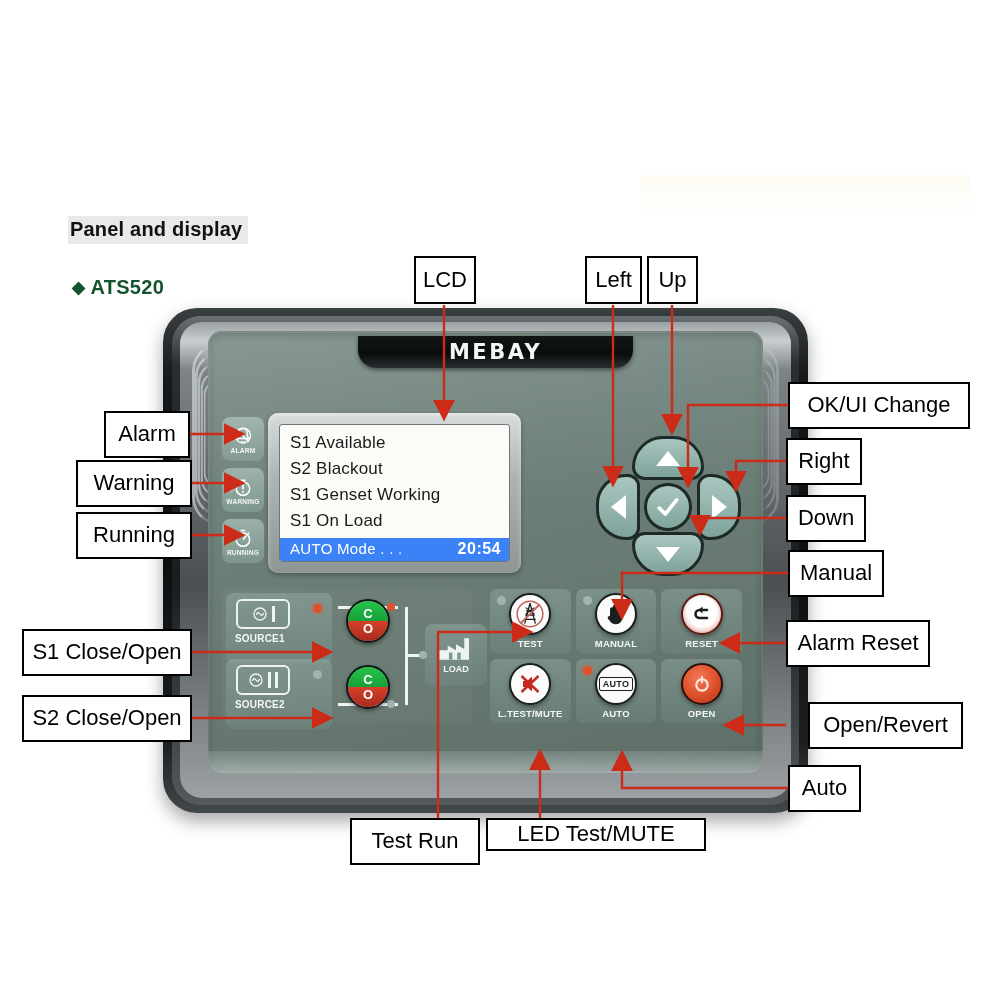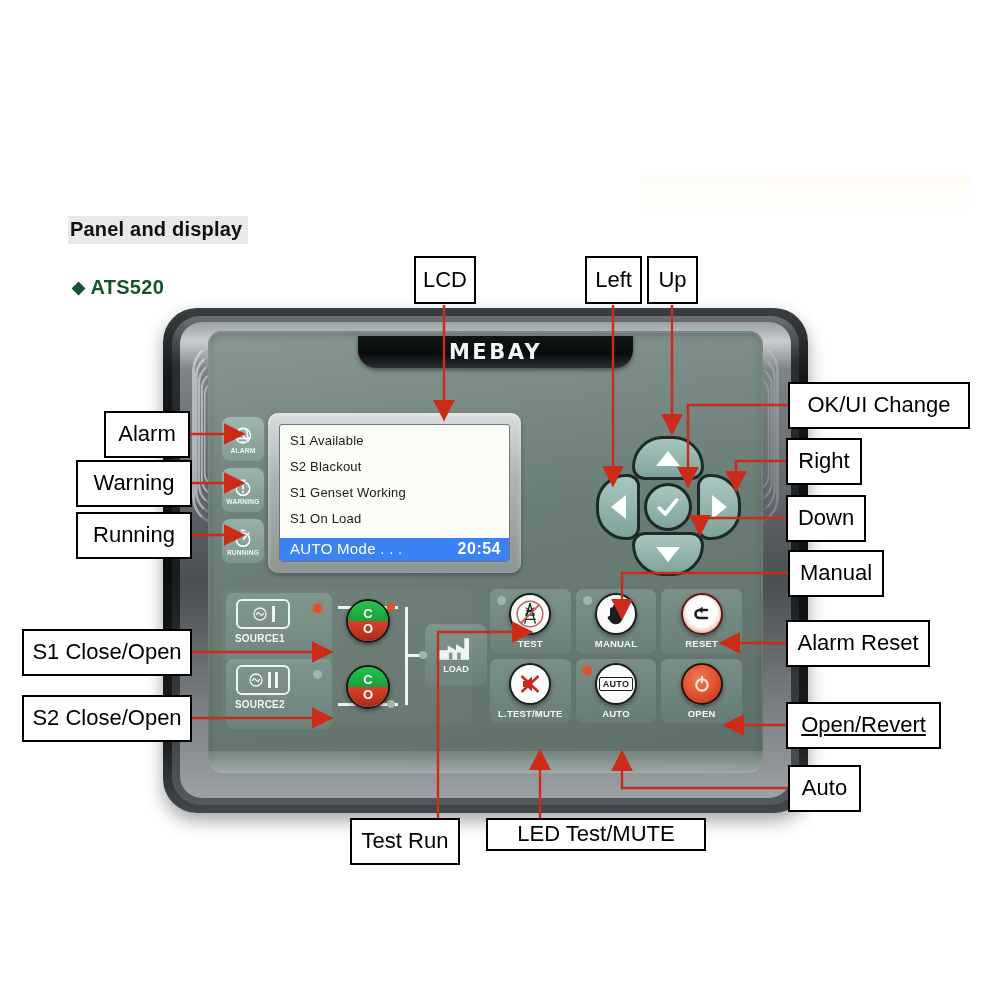--- a/index.html
+++ b/index.html
@@ -114,21 +114,21 @@
     padding:11px;
     box-shadow:inset 0 2px 4px rgba(255,255,255,.45), 0 2px 5px rgba(0,0,0,.3);
   }
   .lcd{
     width:100%; height:100%; background:#fbfbf8; border-radius:3px;
     border:1px solid #6f7676;
     padding:8px 0 0 0; overflow:hidden; position:relative;
     display:flex; flex-direction:column;
   }
   .lcd-line{
-    font-size:13px; color:#1a1a1a; padding:0 10px; height:26px;
+    font-size:17px; color:#1a1a1a; padding:0 10px; height:26px;
     font-family:"Liberation Sans", sans-serif; letter-spacing:.2px;
   }
   .lcd-status{
     margin-top:auto; background:#3b82f6; color:#fff;
     display:flex; justify-content:space-between; align-items:flex-start;
     font-size:15px; padding:2px 8px 3px 10px; font-weight:bold; letter-spacing:.3px;
   }
   .lcd-status .mode{ font-weight:normal; }
   .lcd-status .clk{ font-weight:bold; font-size:16px; letter-spacing:.5px;}
 
@@ -561,24 +561,24 @@
 
 <div class="cal" style="left:414px; top:256px; width:62px; height:48px;">LCD</div>
 <div class="cal" style="left:585px; top:256px; width:57px; height:48px;">Left</div>
 <div class="cal" style="left:647px; top:256px; width:51px; height:48px;">Up</div>
 
 <div class="cal" style="left:788px; top:382px; width:182px; height:47px;">OK/UI Change</div>
 <div class="cal" style="left:786px; top:438px; width:76px; height:47px;">Right</div>
 <div class="cal" style="left:786px; top:495px; width:80px; height:47px;">Down</div>
 <div class="cal" style="left:788px; top:550px; width:96px; height:47px;">Manual</div>
 <div class="cal" style="left:786px; top:620px; width:144px; height:47px;">Alarm Reset</div>
-<div class="cal" style="left:786px; top:702px; width:155px; height:47px;text-decoration:underline;">Open/Revert</div>
+<div class="cal" style="left:808px; top:702px; width:155px; height:47px;">Open/Revert</div>
 <div class="cal" style="left:788px; top:765px; width:73px; height:47px;">Auto</div>
 
 <div class="cal" style="left:104px; top:411px; width:86px; height:47px;">Alarm</div>
 <div class="cal" style="left:76px; top:460px; width:116px; height:47px;">Warning</div>
 <div class="cal" style="left:76px; top:512px; width:116px; height:47px;">Running</div>
 
 <div class="cal" style="left:22px; top:629px; width:170px; height:47px;">S1 Close/Open</div>
 <div class="cal" style="left:22px; top:695px; width:170px; height:47px;">S2 Close/Open</div>
 
-<div class="cal" style="left:350px; top:818px; width:110px; height:47px;">Test Run</div>
+<div class="cal" style="left:350px; top:818px; width:130px; height:47px;">Test Run</div>
 <div class="cal" style="left:486px; top:818px; width:220px; height:33px;">LED Test/MUTE</div>
 
 </body></html>

